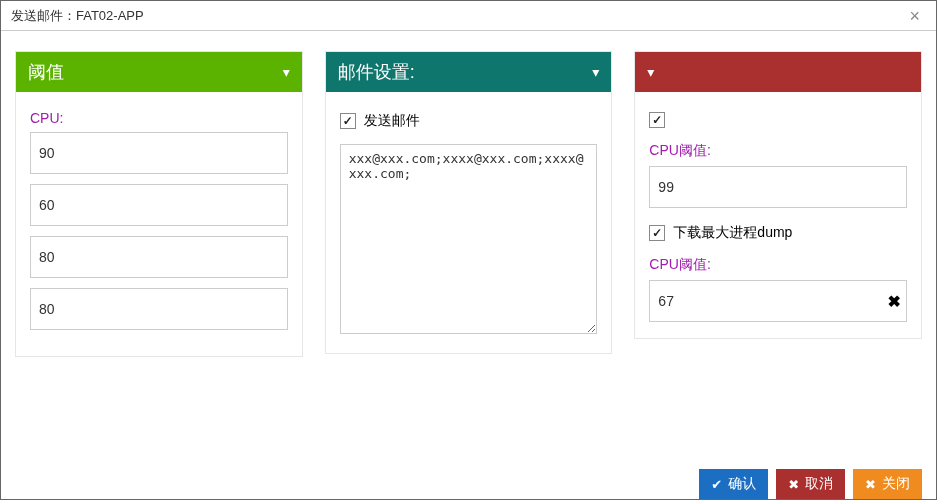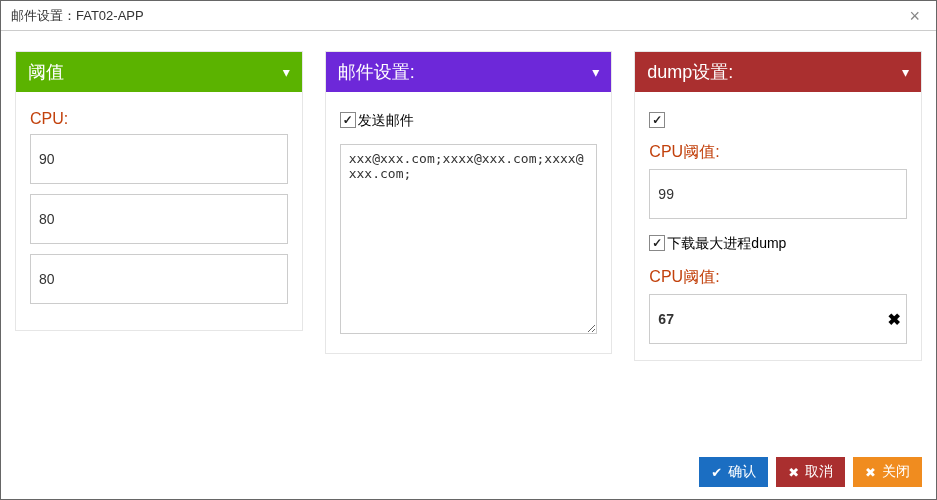--- a/index.html
+++ b/index.html
@@ -1,38 +1,38 @@
 <!DOCTYPE html>
 <html><head>
 <meta charset="utf-8">
 <style>
   * { box-sizing: border-box; }
   html, body { margin: 0; padding: 0; font-family: "Microsoft YaHei", Arial, sans-serif; font-size: 14px; background: #fff; }
   .window { width: 937px; height: 500px; border: 1px solid #666; position: relative; background: #fff; display: flex; flex-direction: column; }
   .titlebar { height: 30px; line-height: 30px; padding: 0 10px; font-size: 13px; color: #333; border-bottom: 1px solid #ccc; display: flex; justify-content: space-between; align-items: center; }
   .titlebar .close { font-size: 18px; color: #888; cursor: pointer; padding: 0 6px; }
-  .content { flex: 1; padding: 20px 14px 12px 14px; display: flex; flex-direction: column; }
+  .content { flex: 1; padding: 20px 14px 0 14px; display: flex; flex-direction: column; }
   .columns { display: flex; gap: 22px; flex: 1; align-items: flex-start; }
   .panel { flex: 1; border: 1px solid #e6e6e6; background: #fff; display: flex; flex-direction: column; }
   .panel-header { height: 40px; color: #fff; display: flex; align-items: center; justify-content: space-between; padding: 0 12px; font-size: 18px; cursor: pointer; }
   .panel-header.green  { background: #5bb300; }
-  .panel-header.purple { background: #6d28d9; }
+  .panel-header.purple { background: #0f766e; }
   .panel-header.red    { background: #aa2f2f; }
   .panel-header .chev { font-size: 14px; }
   .panel-body { padding: 14px 14px 16px 14px; }
-  .field-label { margin: 4px 0 6px 0; font-size: 16px; color: #c2410c; }
+  .field-label { margin: 4px 0 6px 0; font-size: 14px; color: #a21caf; }
   .text-input {
-    width: 100%; height: 50px; border: 1px solid #ccc; padding: 4px 8px;
+    width: 100%; height: 42px; border: 1px solid #ccc; padding: 4px 8px;
     font-size: 14px; color: #333; margin-bottom: 10px; background: #fff;
   }
   .textarea {
     width: 100%; height: 190px; border: 1px solid #ccc; padding: 6px 8px;
     font-size: 13px; color: #333; resize: both; background: #fff;
   }
-  .checkbox-row { display: flex; align-items: flex-start; gap: 2px; margin: 6px 0 14px 0; }
+  .checkbox-row { display: flex; align-items: center; gap: 8px; margin: 6px 0 14px 0; }
   .checkbox {
     width: 16px; height: 16px; border: 1px solid #888; display: inline-flex;
     align-items: center; justify-content: center; font-size: 12px; color: #222;
     cursor: pointer; background:#fff;
   }
   .checkbox.checked::after { content: "✓"; font-weight: bold; }
   .input-with-clear { position: relative; }
   .input-with-clear .clear {
     position: absolute; right: 6px; top: 50%; transform: translateY(-50%);
     font-weight: bold; font-size: 16px; cursor: pointer; color: #000;
@@ -46,35 +46,36 @@
   .btn.blue   { background: #1b6ec2; }
   .btn.darkred{ background: #aa2f2f; }
   .btn.orange { background: #f08c1f; }
 </style>
 </head>
 <body>
 
 <div class="window">
 
   <div class="titlebar">
-    <span>邮件设置：FAT02-APP</span>
+    <span>发送邮件：FAT02-APP</span>
     <span class="close">×</span>
   </div>
 
   <div class="content">
     <div class="columns">
 
       <div class="panel">
         <div class="panel-header green">
           <span>阈值</span>
           <span class="chev">▾</span>
         </div>
         <div class="panel-body">
           <div class="field-label">CPU:</div>
           <input class="text-input" value="90" style="">
+          <input class="text-input" value="60" style="">
           <input class="text-input" value="80" style="">
           <input class="text-input" value="80" style="">
         </div>
       </div>
 
       <div class="panel">
         <div class="panel-header purple">
           <span>邮件设置:</span>
           <span class="chev">▾</span>
         </div>
@@ -82,37 +83,36 @@
           <div class="checkbox-row">
             <span class="checkbox checked"></span>
             <span>发送邮件</span>
           </div>
           <textarea class="textarea" style="">xxx@xxx.com;xxxx@xxx.com;xxxx@xxx.com;</textarea>
         </div>
       </div>
 
       <div class="panel">
         <div class="panel-header red">
-          <span>dump设置:</span>
           <span class="chev">▾</span>
         </div>
         <div class="panel-body">
           <div class="checkbox-row">
             <span class="checkbox checked"></span>
           </div>
           <div class="field-label">CPU阈值:</div>
           <input class="text-input" value="99" style="">
 
           <div class="checkbox-row">
             <span class="checkbox checked"></span>
             <span>下载最大进程dump</span>
           </div>
           <div class="field-label">CPU阈值:</div>
           <div class="input-with-clear">
-            <input class="text-input" style="margin-bottom: 0px; font-weight: bold;" value="67">
+            <input class="text-input" style="margin-bottom: 0px;" value="67">
             <span class="clear">✖</span>
           </div>
         </div>
       </div>
 
     </div>
 
     <div class="footer">
       <button class="btn blue">
         <span class="icon">✔</span>

